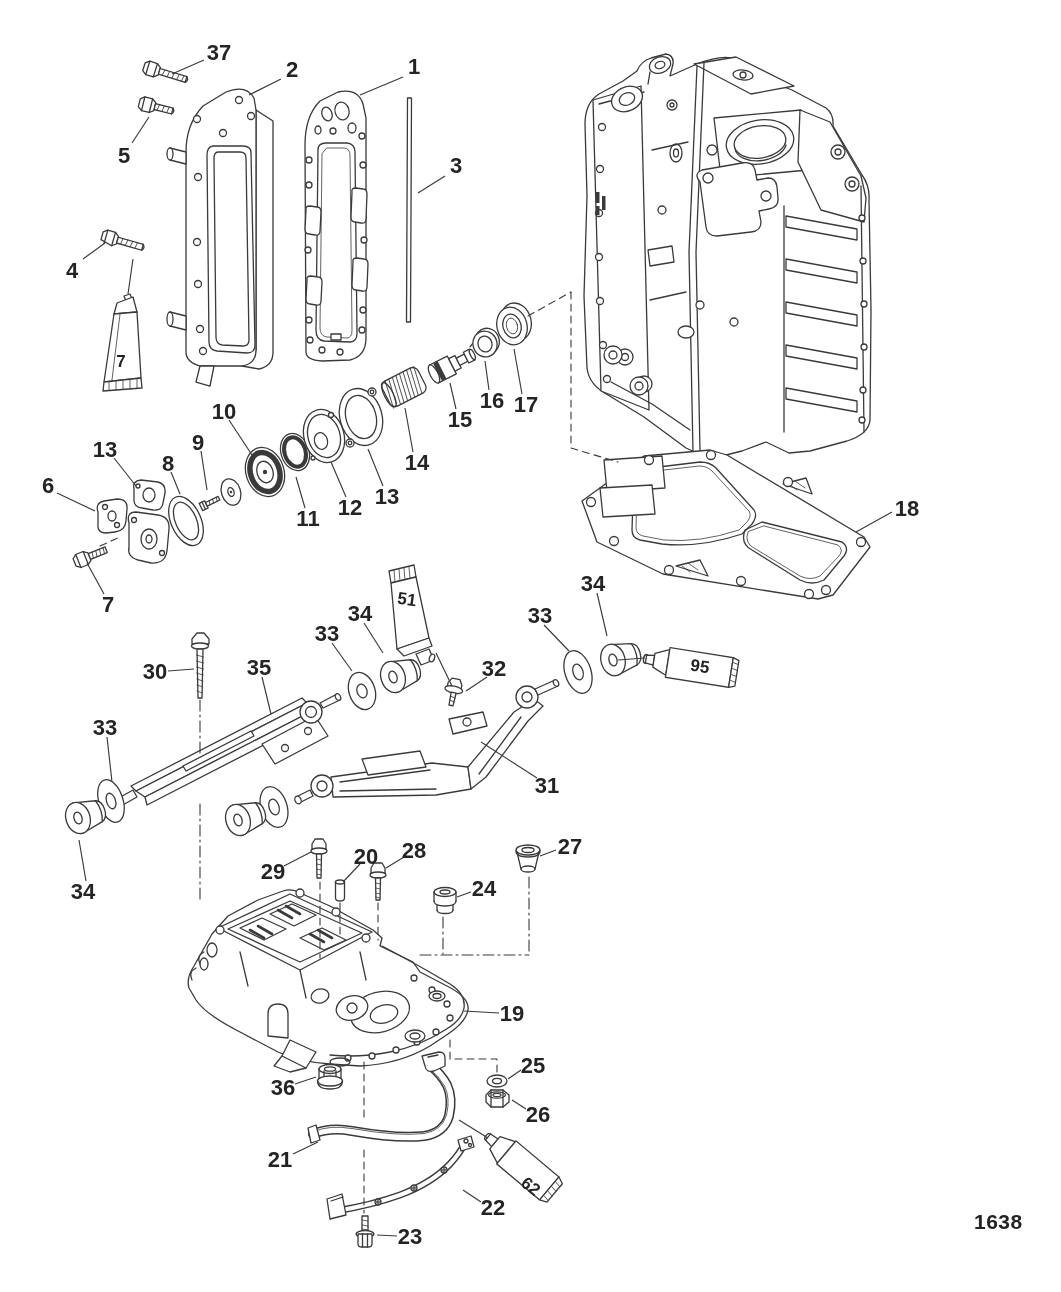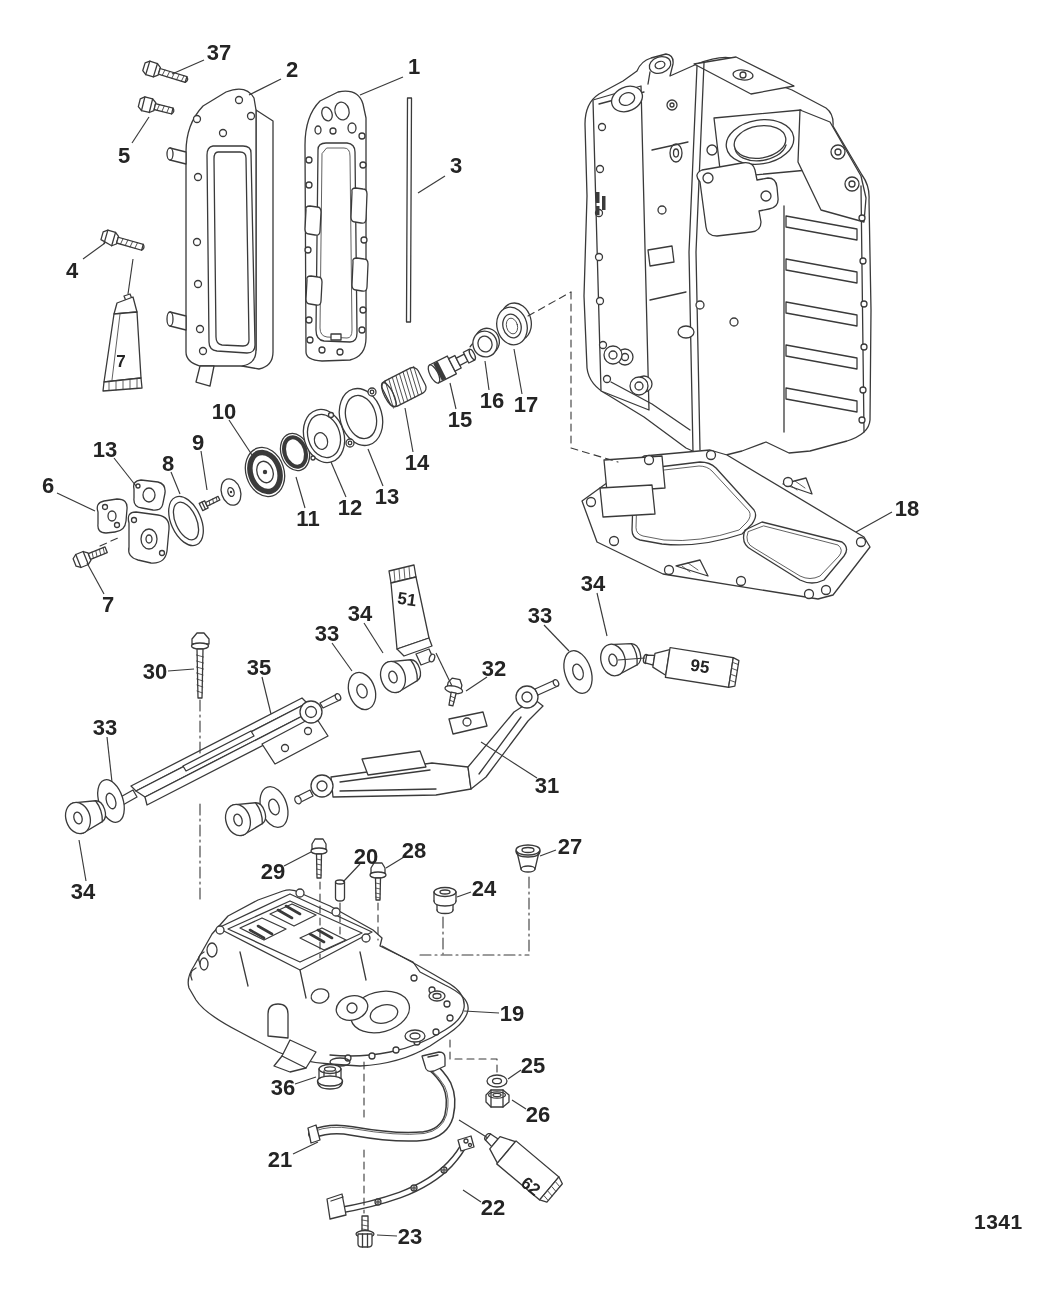--- a/index.html
+++ b/index.html
@@ -647,13 +647,13 @@
       <text x="283" y="1095" class="callout-label">36</text>
       <text x="533" y="1073" class="callout-label">25</text>
       <text x="538" y="1122" class="callout-label">26</text>
       <text x="280" y="1167" class="callout-label">21</text>
       <text x="531" y="1192" class="printed-label" transform="rotate(38 531 1186)">62</text>
       <text x="493" y="1215" class="callout-label">22</text>
       <text x="410" y="1244" class="callout-label">23</text>
     </g>
 </svg>
 
-<div class="page-number">1341</div>
+<div class="page-number">1638</div>
 
 </body></html>

